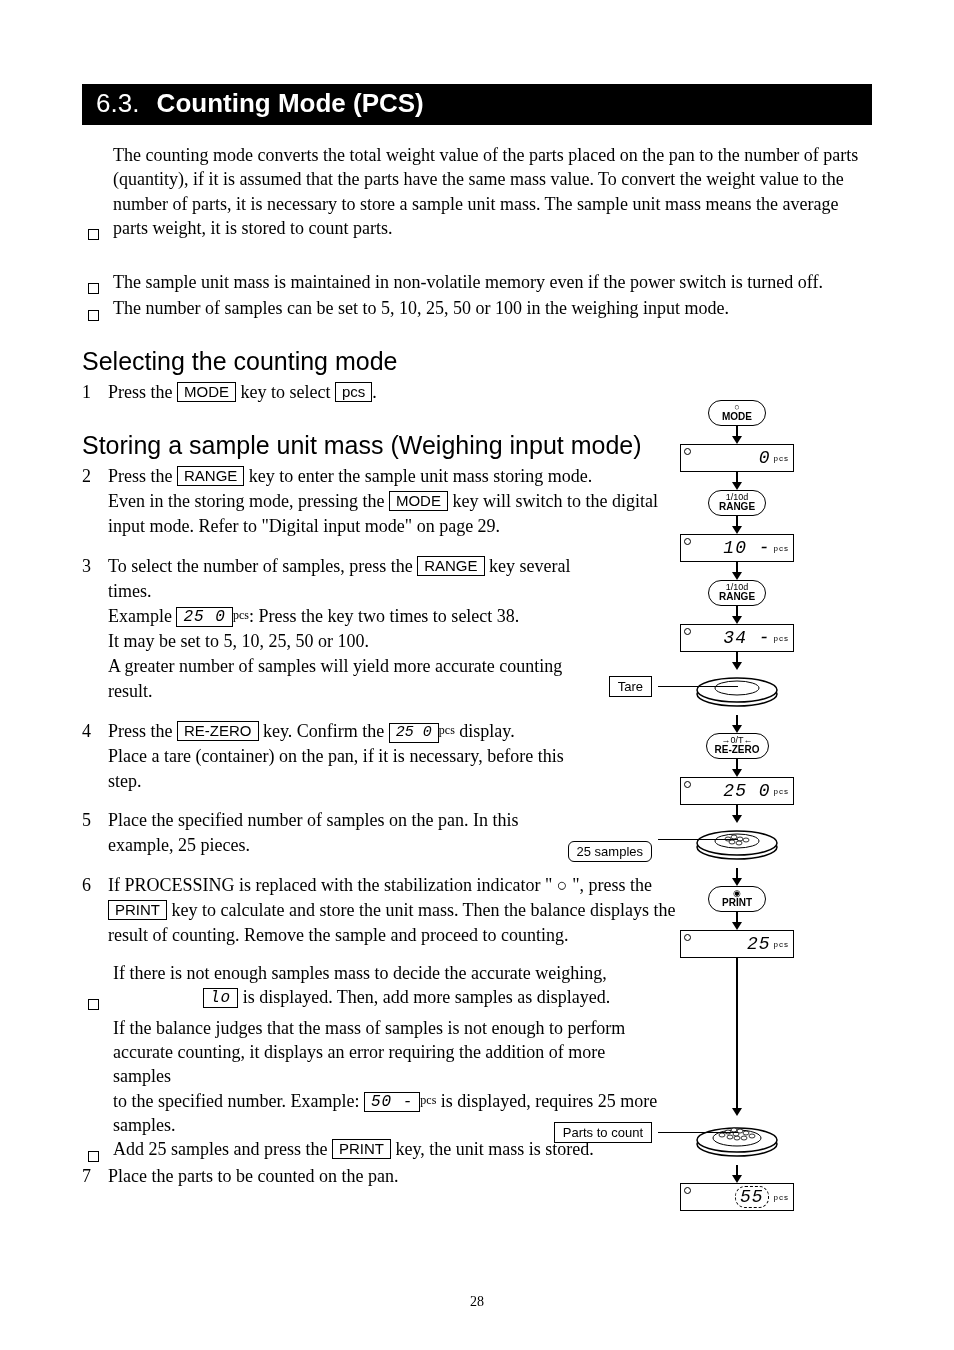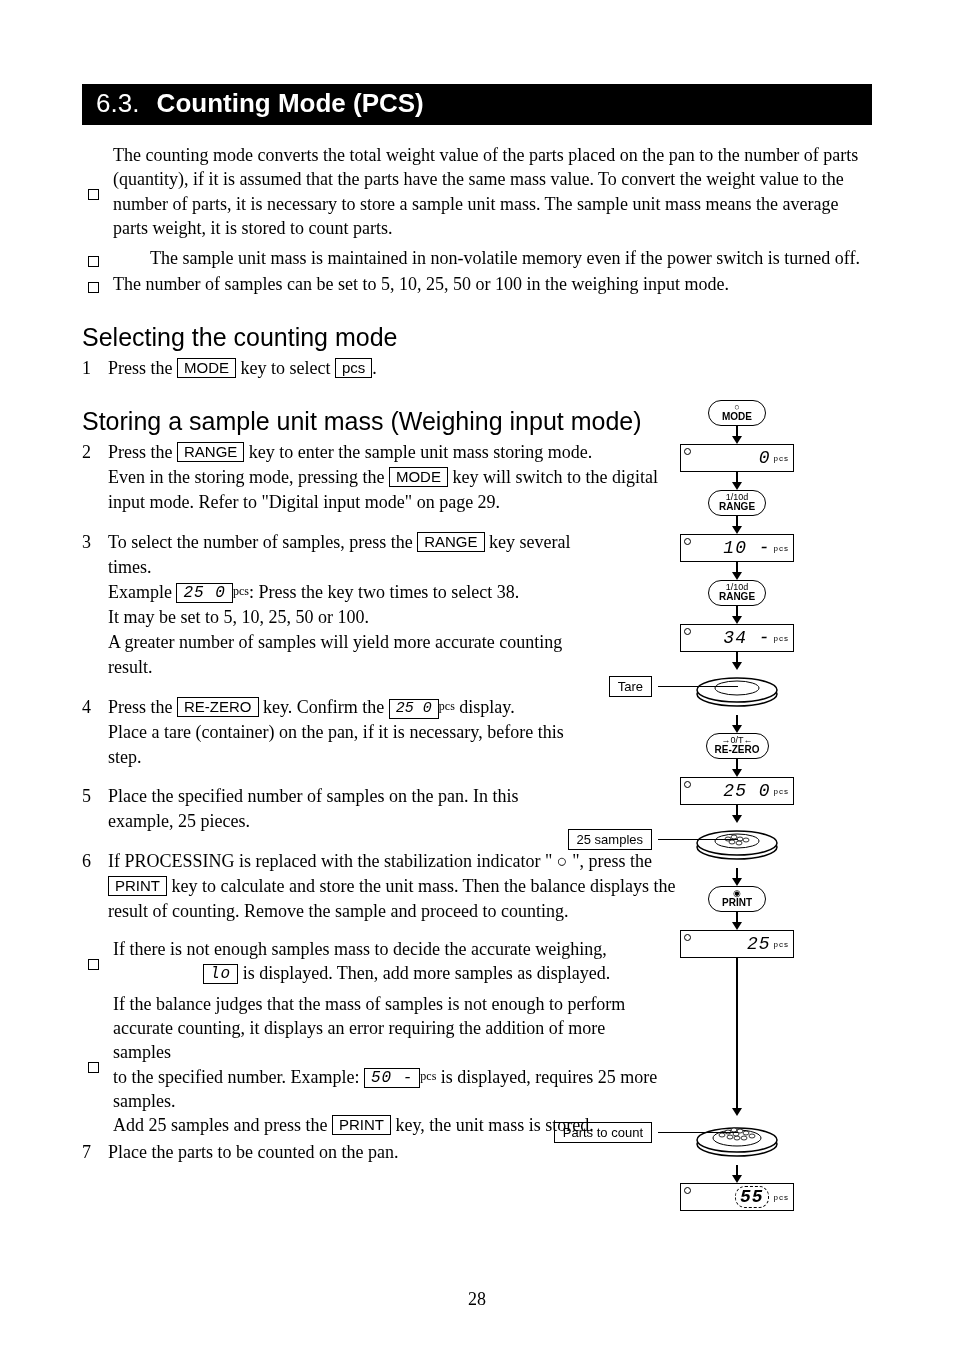--- a/index.html
+++ b/index.html
@@ -21,21 +21,21 @@
     background: #000;
     color: #fff;
     font-family: "Trebuchet MS", "Lucida Sans", sans-serif;
     font-weight: bold;
     font-size: 26px;
     padding: 4px 10px 6px 14px;
     margin-bottom: 18px;
   }
   .section-bar .num { font-weight: normal; margin-right: 10px; text-align: center; }
   .bullets { margin-left: 6px; }
-  .bullet-row { display: flex; align-items: center; margin-bottom: 2px; }
+  .bullet-row { display: flex; align-items: flex-end; margin-bottom: 2px; }
   .bullet-mark {
     width: 9px; height: 9px; border: 1.5px solid #000;
     margin-top: 6px; margin-right: 14px; flex: 0 0 auto;
   }
   .bullet-text { flex: 1; line-height: 1.35; }
   .h2 {
     font-family: "Trebuchet MS", "Lucida Sans", sans-serif;
     font-weight: normal;
     font-size: 25px;
     margin-top: 26px;
@@ -130,42 +130,42 @@
   .leader {
     position: absolute;
     border-top: 1px solid #000;
   }
   .long-stem { width: 1.5px; background: #000; }
   .pagenum {
     position: absolute;
     bottom: 40px;
     width: 100%;
     text-align: center;
-    font-size: 18px;
+    font-size: 14px;
     left: 0;
   }
   .seg { font-family: "Courier New", monospace; font-style: italic; letter-spacing: 1px; }
   .rezero-sym { font-size: 9px; }
 </style>
 </head>
 <body>
 
 <div class="page">
 
   <div class="section-bar">
     <span class="num">6.3.</span>
     <span>Counting Mode (PCS)</span>
   </div>
 
   <div class="bullets">
     <div class="bullet-row">
         <div class="bullet-mark"></div>
       <div class="bullet-text">The counting mode converts the total weight value of the parts placed on the pan to the number of parts (quantity), if it is assumed that the parts have the same mass value. To convert the weight value to the number of parts, it is necessary to store a sample unit mass. The sample unit mass means the average parts weight, it is stored to count parts.</div>
       </div>
-    <div class="bullet-row" style="margin-top:6px;gap:37px;">
+    <div class="bullet-row" style="margin-top:30px;">
         <div class="bullet-mark"></div>
       <div class="bullet-text">The sample unit mass is maintained in non-volatile memory even if the power switch is turned off.</div>
       </div>
     <div class="bullet-row">
         <div class="bullet-mark"></div>
       <div class="bullet-text">The number of samples can be set to 5, 10, 25, 50 or 100 in the weighing input mode.</div>
       </div>
   </div>
 
   <div class="h2">Selecting the counting mode</div>
@@ -302,21 +302,21 @@
         <div class="arrow-down"></div>
       <div class="lcd">
           <span class="dot"></span>
           <span class="seg">25  0</span>
           <span class="unit">pcs</span>
         </div>
       <div class="arrow-stem short-step"></div>
         <div class="arrow-down"></div>
 
       <div style="position:relative;">
-        <div class="sidelabel" style="top:6px;">25 samples</div>
+        <div class="sidelabel" style="top:18px;border-radius:6px;">25 samples</div>
         <div class="leader" style="top:16px; right:44px; width:80px;"></div>
         <svg class="pan" width="90" height="40">
           <ellipse cx="45" cy="24" rx="40" ry="12" fill="#fff" stroke="#000" stroke-width="1.5"></ellipse>
           <ellipse cx="45" cy="20" rx="40" ry="12" fill="#fff" stroke="#000" stroke-width="1.5"></ellipse>
           <ellipse cx="45" cy="18" rx="22" ry="7" fill="#fff" stroke="#000" stroke-width="1"></ellipse>
           <g fill="#fff" stroke="#000" stroke-width="0.8">
             <ellipse cx="36" cy="16" rx="3" ry="2"></ellipse>
               <ellipse cx="42" cy="14" rx="3" ry="2"></ellipse>
             <ellipse cx="48" cy="16" rx="3" ry="2"></ellipse>
               <ellipse cx="54" cy="17" rx="3" ry="2"></ellipse>
@@ -361,21 +361,21 @@
             <ellipse cx="52" cy="22" rx="3" ry="2"></ellipse>
               <ellipse cx="44" cy="18" rx="3" ry="2"></ellipse>
           </g>
         </svg>
       </div>
       <div class="arrow-stem short-step"></div>
         <div class="arrow-down"></div>
       <div class="lcd">
         <span class="dot"></span>
         <span style="display:inline-flex; align-items:center;">
-          <span style="border:1px dashed #000; border-radius:10px; padding:0 4px; margin-right:2px;font-weight:bold;" class="seg">55</span>
+          <span style="border:1px dashed #000; border-radius:10px; padding:0 4px; margin-right:2px;" class="seg">55</span>
         </span>
         <span class="unit">pcs</span>
       </div>
     </div>
   </div>
 
 </div>
 
 <div class="pagenum">28</div>
 

